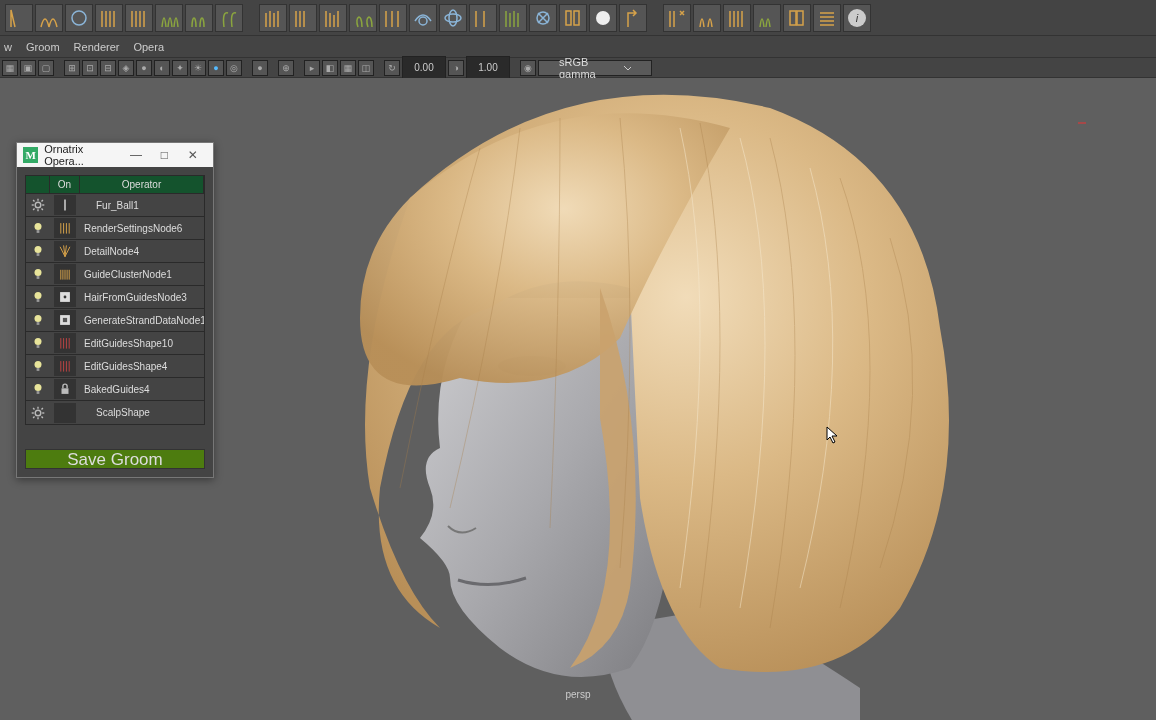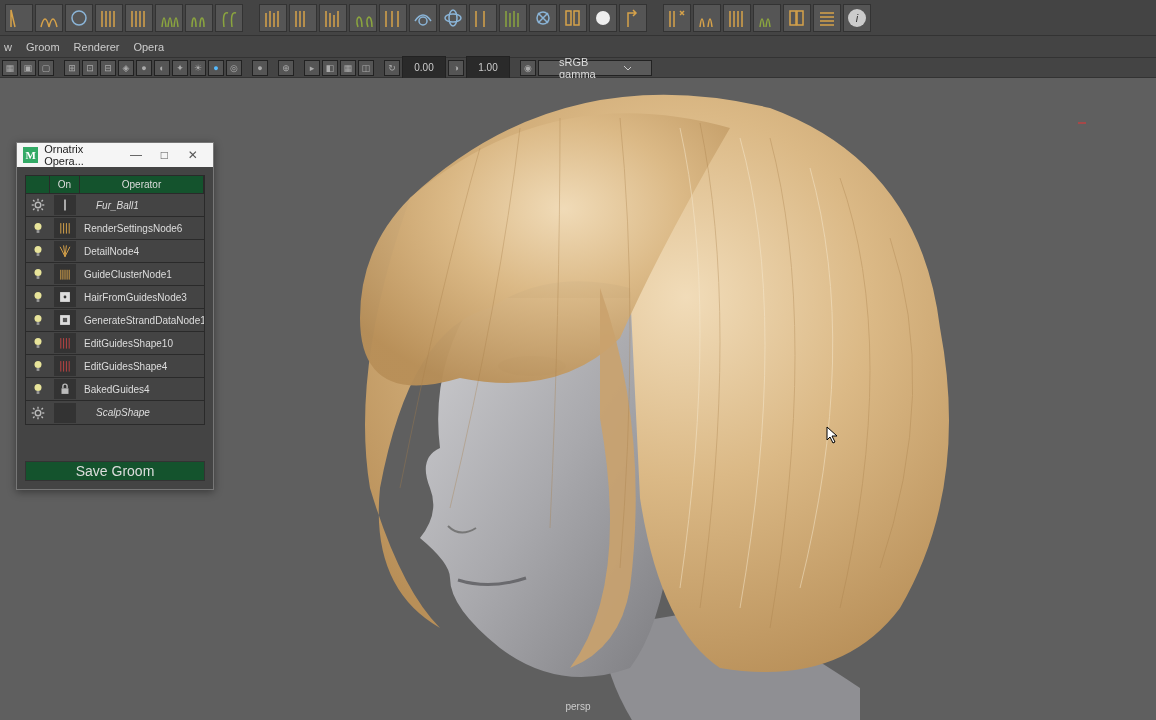--- a/index.html
+++ b/index.html
@@ -22,21 +22,21 @@
 .panel-tools{position:absolute;left:0;top:58px;right:0;height:20px;background:#444;display:flex;align-items:center;padding:0 2px;gap:2px;border-bottom:1px solid #333}
 .panel-tools .pt{width:16px;height:16px;background:#555;border:1px solid #222;display:flex;align-items:center;justify-content:center;color:#aaa;font-size:9px;cursor:default}
 .panel-tools .sep{width:6px}
 .panel-tools .num{width:44px;height:24px;background:#2a2a2a;color:#ccc;font-size:10px;display:flex;align-items:center;justify-content:center;border:1px solid #222}
 .panel-tools .sel{width:114px;height:16px;background:#5a5a5a;color:#ddd;display:flex;align-items:center;justify-content:flex-end;padding:0 20px;border:1px solid #222;font-size:10px}
 .panel-tools .sel svg{width:8px;height:8px}
 
 
 .viewport{position:absolute;left:0;top:78px;right:0;bottom:0;background:#5f5f5f;overflow:hidden}
 .axis{position:absolute;right:66px;top:44px;width:16px;height:2px}
-.caption{position:absolute;left:50%;bottom:8px;transform:translateX(-50%);color:#ccc;font-size:10px}
+.caption{position:absolute;left:50%;bottom:20px;transform:translateX(-50%);color:#ccc;font-size:10px}
 .cursor{position:absolute;left:826px;top:348px;width:12px;height:18px;pointer-events:none}
 
 
 .render{position:absolute;left:300px;top:-10px;width:680px;height:730px}
 .hair{position:absolute;inset:0}
 
 
 .opwin{position:absolute;left:16px;top:142px;width:198px;background:#444;border:1px solid #777;box-shadow:0 2px 8px rgba(0,0,0,.4)}
 .opwin .title{height:24px;background:#f5f5f5;display:flex;align-items:center;padding:0 6px;color:#222}
 .opwin .title .ticon{width:16px;height:16px;background:#3a6;margin-right:6px;display:inline-flex;align-items:center;justify-content:center;color:#fff;font-family:serif;font-weight:bold}
@@ -47,24 +47,24 @@
 .oplist .hdr{display:flex;height:18px;background:#14532d;border-bottom:1px solid #2a2a2a}
 .oplist .hdr div{border-right:1px solid #2a2a2a;color:#ddd;font-size:10px;display:flex;align-items:center;justify-content:center}
 .oplist .hdr .c1{width:24px}
 .oplist .hdr .c2{width:30px}
 .oplist .hdr .c3{flex:1}
 .oprow{display:flex;height:23px;align-items:center;background:#444;border-bottom:1px solid #2a2a2a}
 .oprow:last-child{border-bottom:none}
 .oprow .c1{width:24px;display:flex;align-items:center;justify-content:center}
 .oprow .c2{width:30px;display:flex;align-items:center;justify-content:center}
 .oprow .c3{flex:1;color:#ddd;font-size:10px;padding-left:4px;white-space:nowrap;overflow:hidden}
-.oprow .c3.ital{font-style:italic;padding-left:16px}
+.oprow .c3.ital{padding-left:16px}
 .oprow svg{width:14px;height:14px}
 .oprow .rowico{width:22px;height:20px;background:#333;display:flex;align-items:center;justify-content:center}
-.opwin .save{display:block;width:100%;height:20px;margin-top:36px;background:#14532d;border:1px solid #333;color:#ddd;font-size:14px;cursor:default}
+.opwin .save{display:block;width:100%;height:20px;margin-top:24px;background:#4d7c0f;border:1px solid #333;color:#ddd;font-size:17px;cursor:default}
 </style>
 </head>
 <body>
 
 <div class="shelf">
 
   <div class="tool">
       <svg>
         <path class="s1" d="M3 20 L3 3 L7 20"></path>
       </svg>

